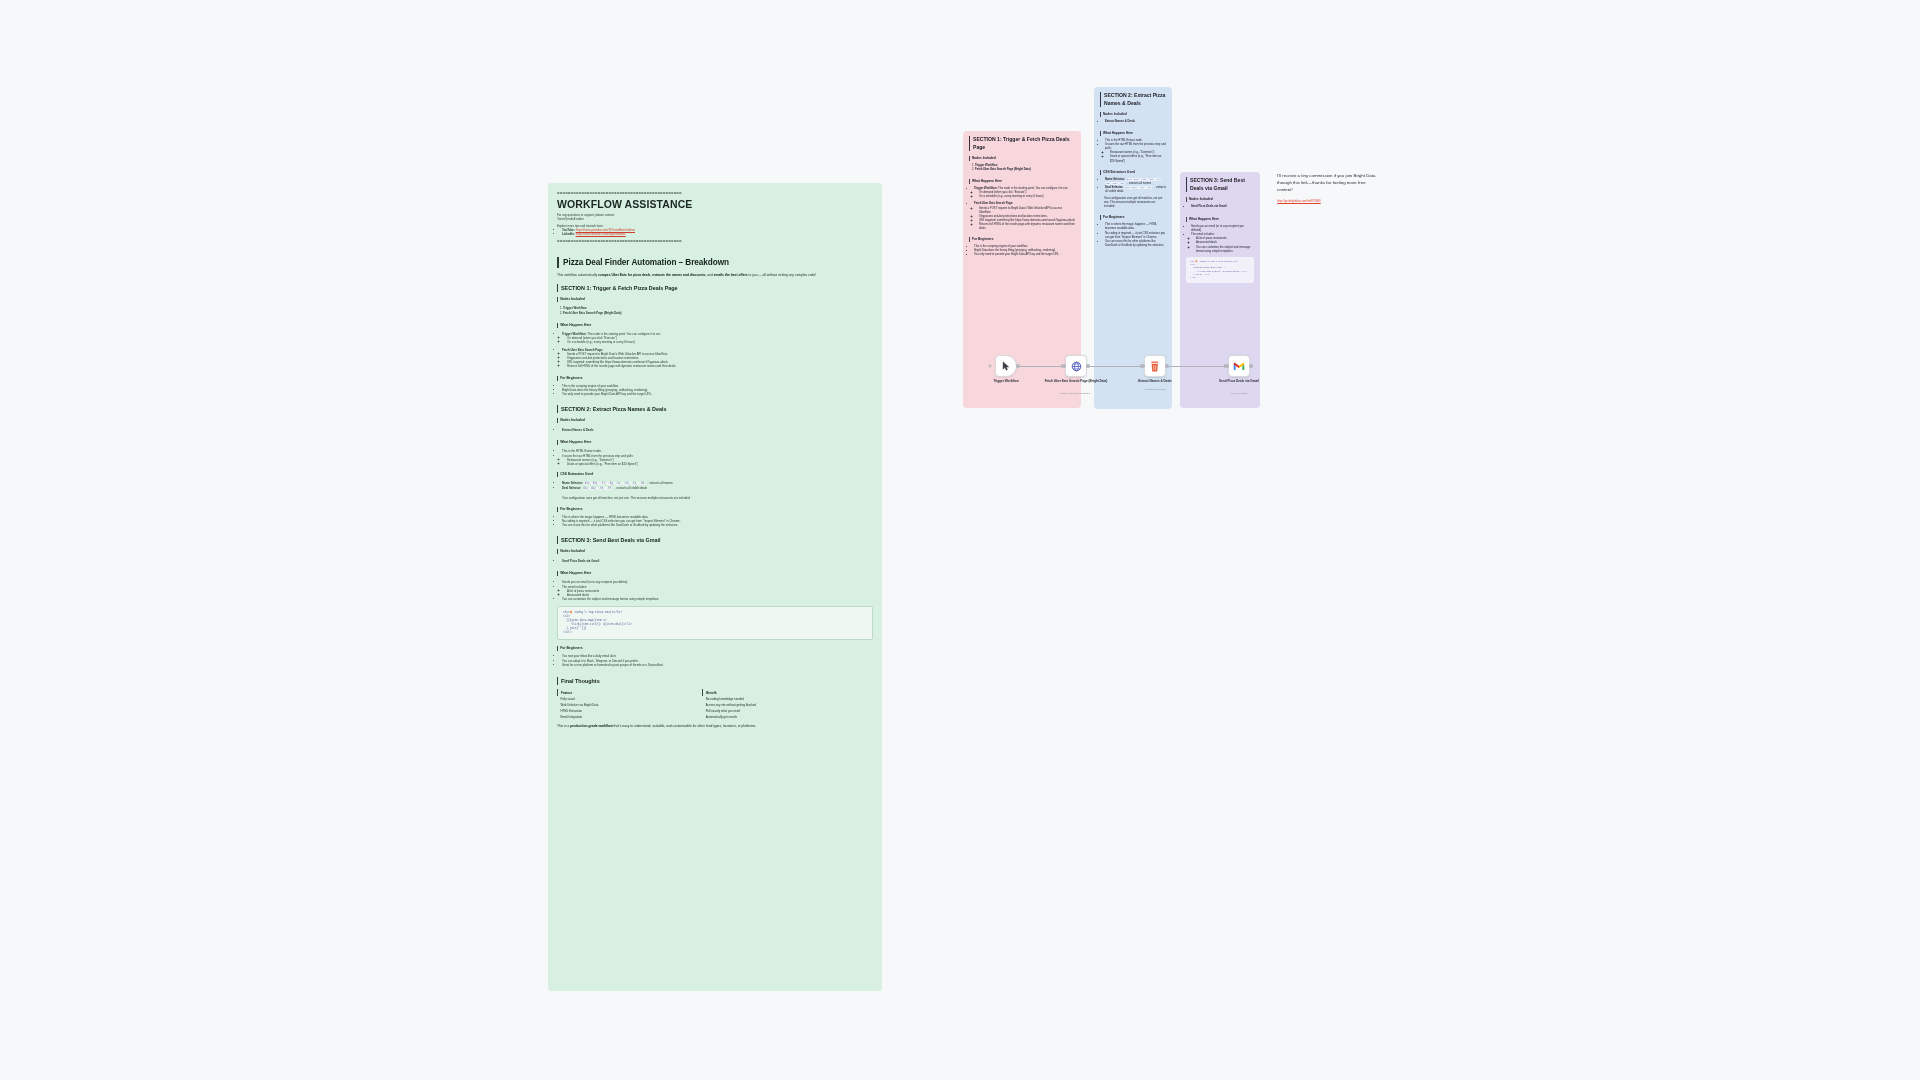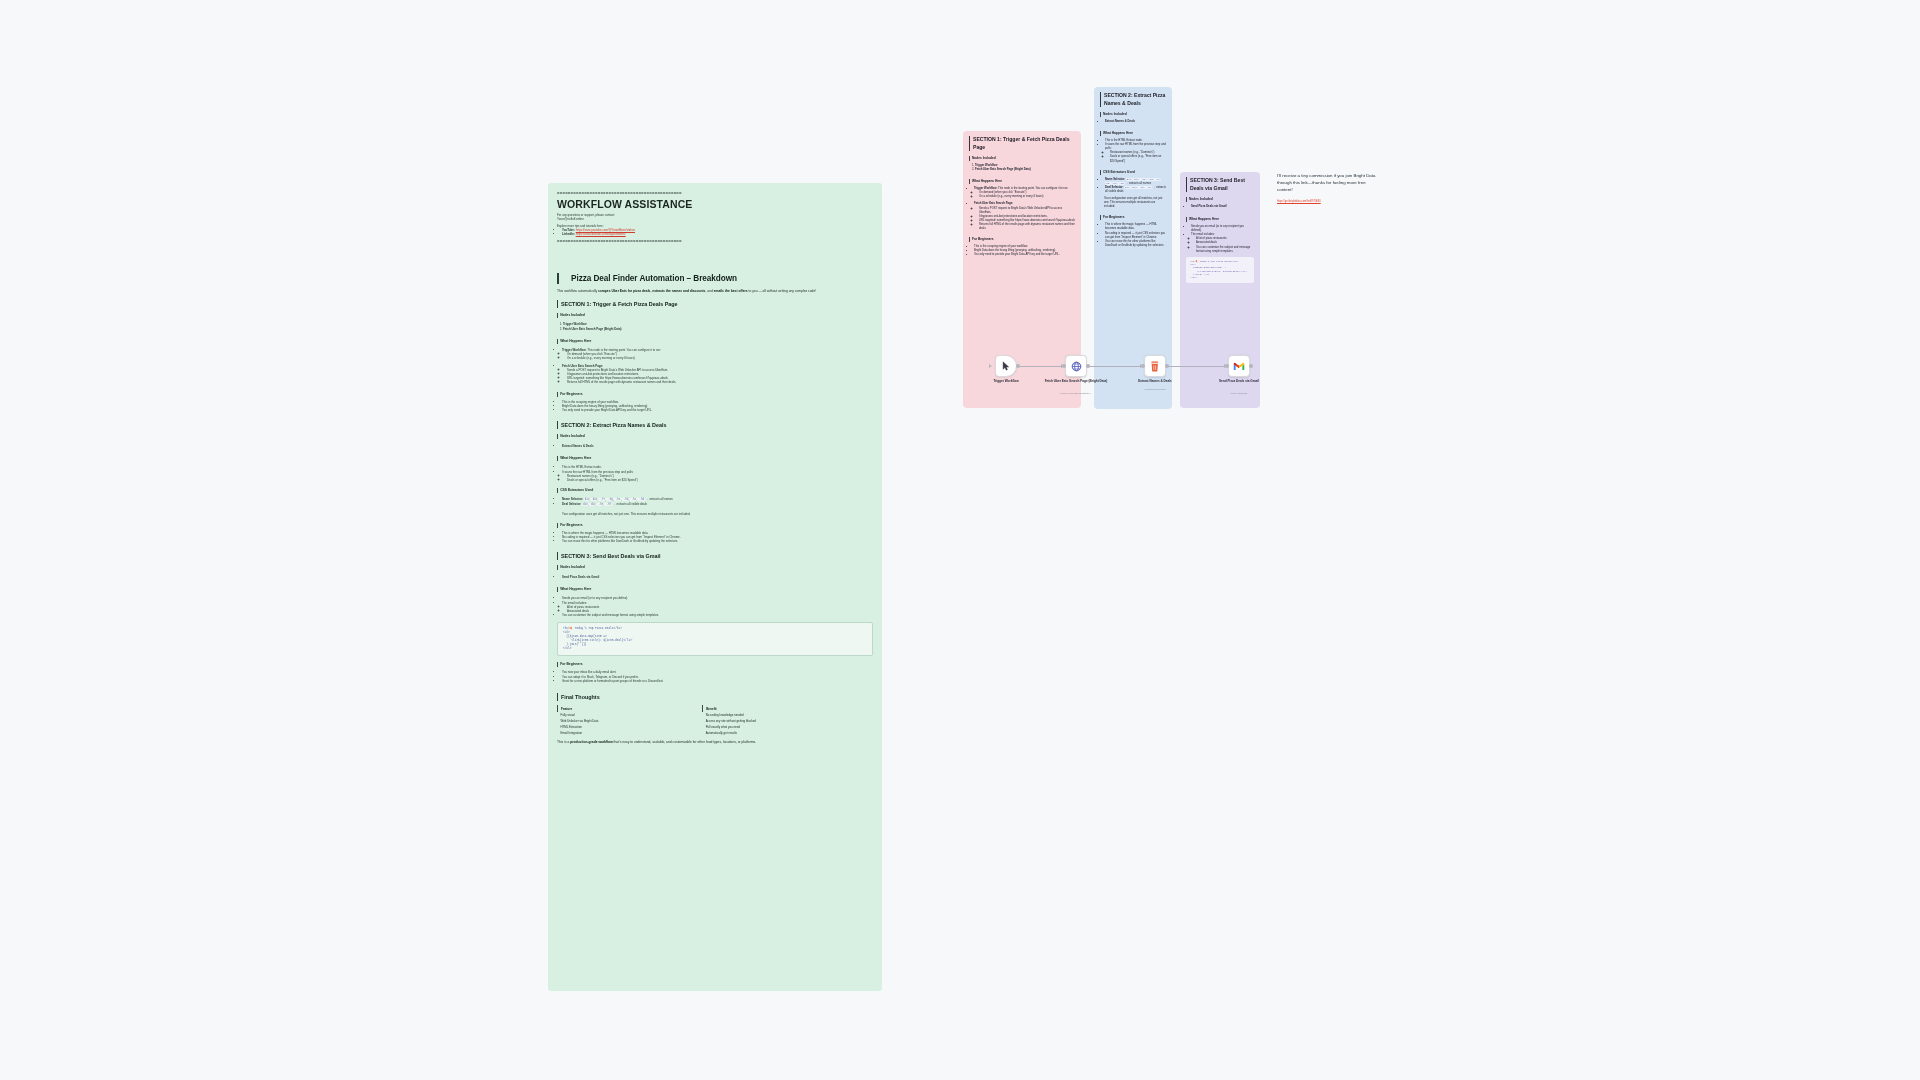--- a/index.html
+++ b/index.html
@@ -36,22 +36,22 @@
   .lnk { color: #d23c2e; text-decoration: underline; }
   .ul-tiny { list-style: disc; margin-left: 5px; }
   .ul-tiny li { font-size: 2.9px; line-height: 4.2px; color: #2c3a34; }
   .ol-tiny { list-style: decimal; margin-left: 6px; }
   .ol-tiny li { font-size: 2.9px; line-height: 4.2px; color: #2c3a34; }
 
   .doc-sep { height: 11px; }
 
   .h1 {
     font-size: 8.2px; font-weight: bold; color: #14201a;
-    border-left: 2.2px solid #2e3e37; padding-left: 12px;
-    line-height: 11px; margin: 18px 0 5px 0; letter-spacing: -.05px;
+    border-left: 2.2px solid #2e3e37; padding-left: 4px;
+    line-height: 11px; margin: 2px 0 5px 0; letter-spacing: -.05px;
   }
   .h2 {
     font-size: 5.4px; font-weight: bold; color: #14201a;
     border-left: 1.8px solid #2e3e37; padding-left: 3px;
     line-height: 8px; margin: 7px 0 4px 0;
   }
   .h3 {
     font-size: 3.3px; font-weight: bold; color: #18241e;
     border-left: 1.2px solid #3a4a43; padding-left: 2.2px;
     line-height: 5px; margin: 5px 0 3px 0;

